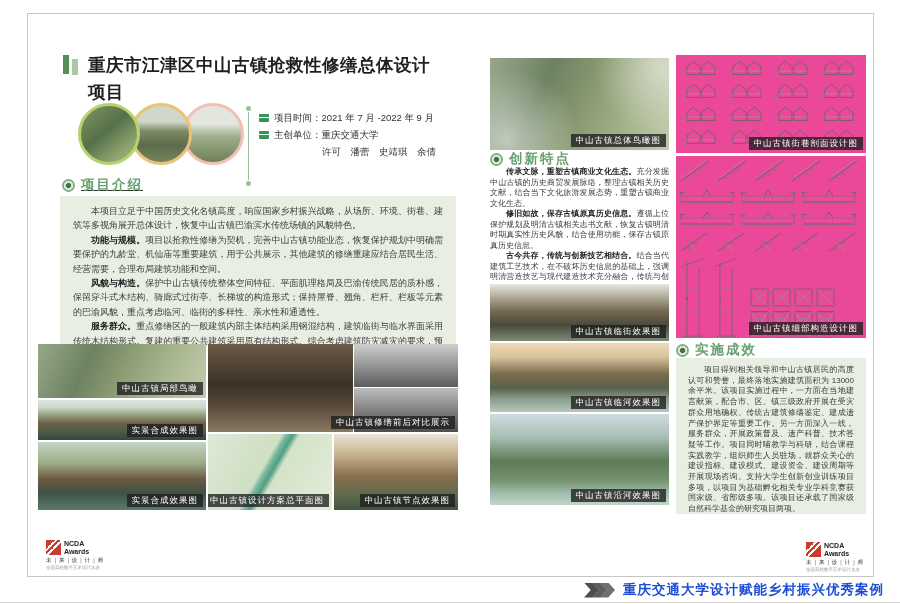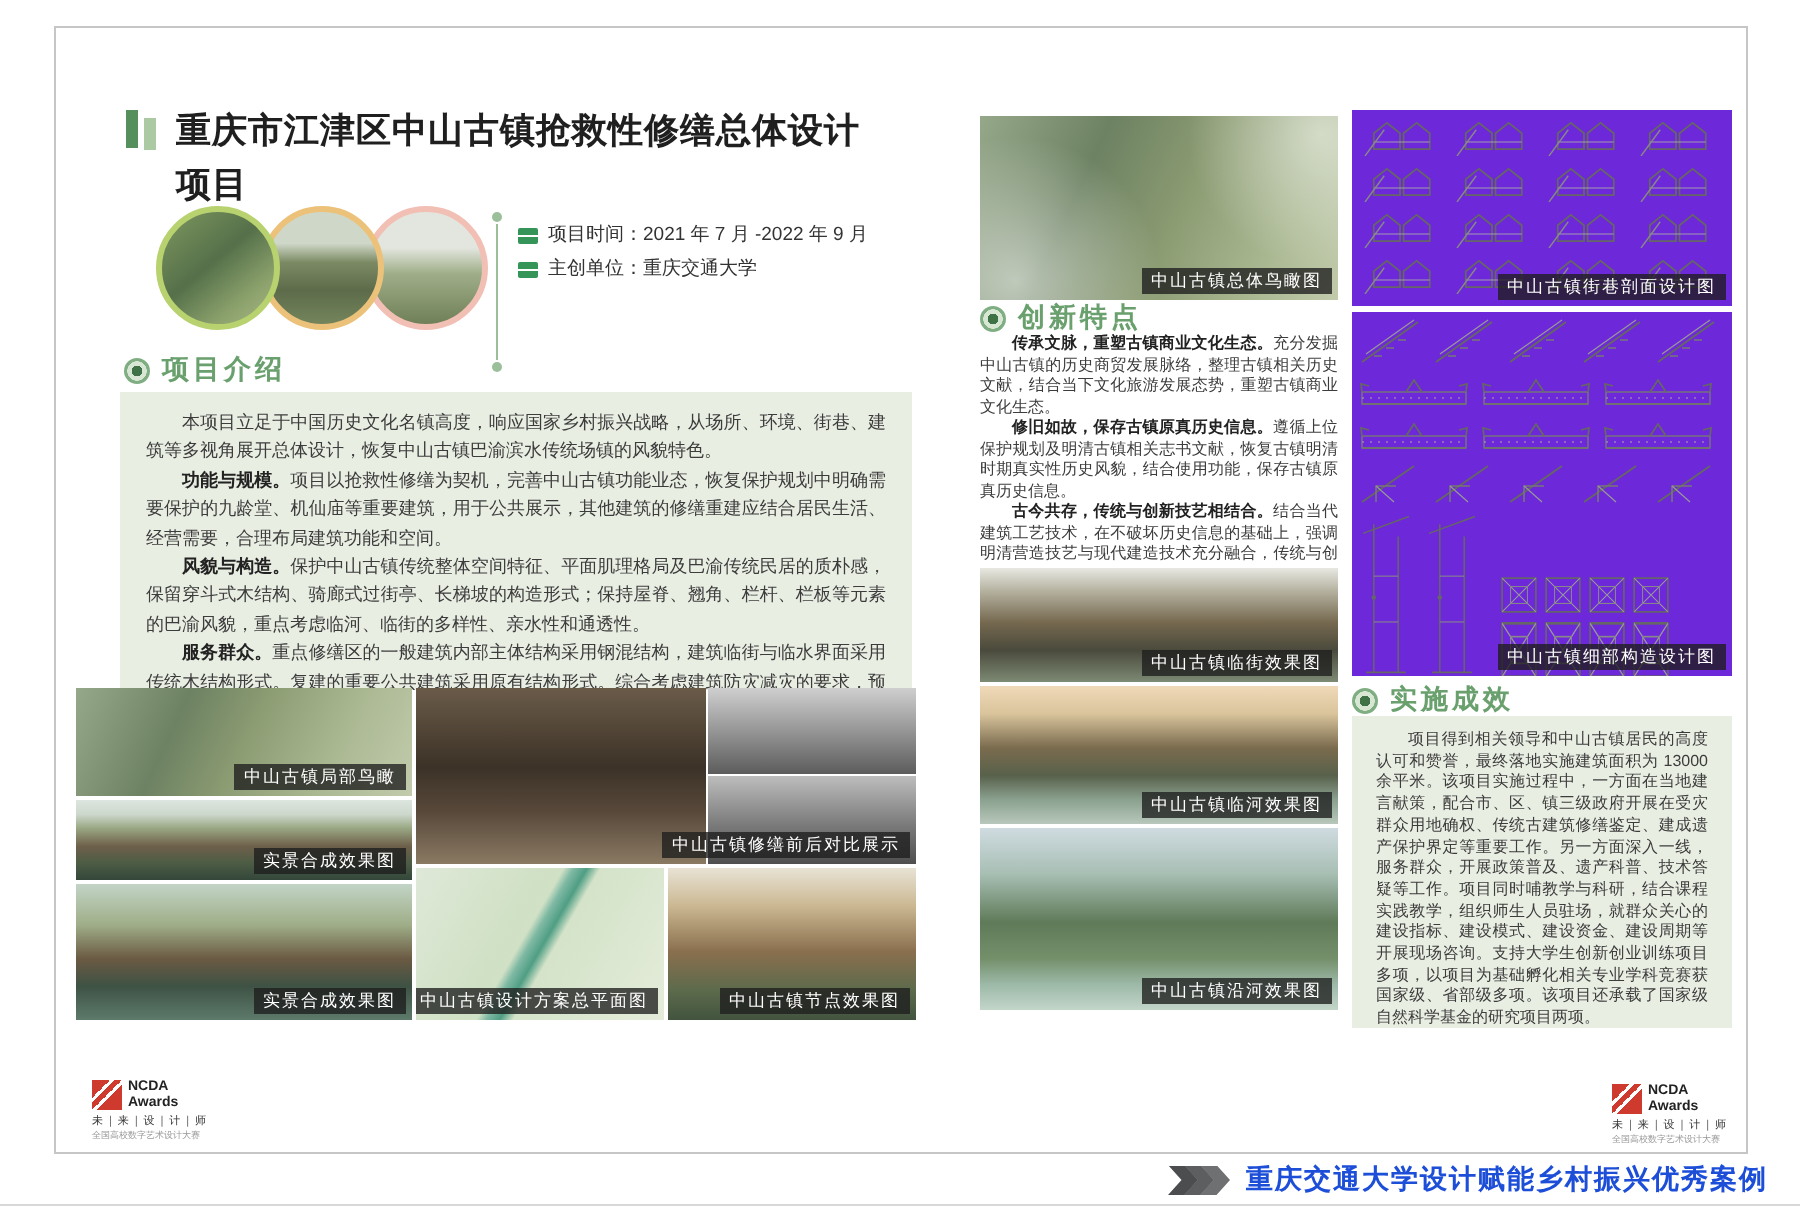--- a/index.html
+++ b/index.html
@@ -69,21 +69,21 @@
       linear-gradient(120deg,#dfe8d8,#cfe0c4 40%,#e4ecd9);}
   .ph-node{background:linear-gradient(180deg,#e8e3d5 0%,#cbb892 25%,#8a6f4e 55%,#5d6b4c 80%,#42543f 100%);}
   .ph-overall{background:
       radial-gradient(circle at 10% 90%,rgba(255,255,255,.55),transparent 40%),
       radial-gradient(circle at 95% 10%,rgba(255,255,255,.5),transparent 35%),
       linear-gradient(115deg,#96a88a,#6d8263 30%,#8b9b72 55%,#aab892 80%,#c2cbac);}
   .ph-linjie{background:linear-gradient(180deg,#e8e8e2 0%,#b5b2a0 20%,#75684f 48%,#4a4a3c 72%,#7d8a74 100%);}
   .ph-linhe{background:linear-gradient(180deg,#f0d9b8 0%,#d9c49c 20%,#7a6b4e 45%,#58614b 65%,#8aa08e 82%,#b8c8bc 100%);}
   .ph-yanhe{background:linear-gradient(180deg,#cfdbe0 0%,#a8bfb4 25%,#5e7a58 52%,#74906b 72%,#9db9a8 86%,#c3d6c9 100%);}
   
-  .diag{position:absolute;background:#6d28d9;overflow:hidden;}
+  .diag{position:absolute;background:#ec4899;overflow:hidden;}
   .hs-grid{display:flex;flex-wrap:wrap;gap:2px 2px;padding:2px;}
   .hs-grid svg{flex:0 0 auto;}
   .drow{display:flex;gap:3px;align-items:flex-end;padding:1px 2px;}
   .d5{margin-top:1px;}
   
   .ncda{position:absolute;width:90px;}
   .ncda-top{display:flex;align-items:center;gap:3px;}
   .ncda-sq{width:15px;height:15px;background:#cf3a2e
       linear-gradient(135deg,transparent 30%,#fff 30% 38%,transparent 38% 50%,#fff 50% 58%,transparent 58%);}
   .ncda-name{font-size:7px;font-weight:bold;line-height:7.5px;color:#222;}
@@ -170,23 +170,24 @@
     <div class="meta-row">
       <span class="mb"></span>
       <span class="meta-label">项目时间：</span>
       <span class="meta-val">2021 年 7 月 -2022 年 9 月</span>
     </div>
     <div class="meta-row">
       <span class="mb"></span>
       <span class="meta-label">主创单位：</span>
       <span class="meta-val">重庆交通大学</span>
     </div>
-  </div>
-
-  <div class="sec-head" style="left:62px;top:176px;">
+    <div class="meta-val2">许可　潘蕾　史靖琪　余倩</div>
+  </div>
+
+  <div class="sec-head" style="left:62px;top:176px;text-decoration:underline;">
     <span class="sec-dot"></span>
     <span class="sec-title">项目介绍</span>
   </div>
 
   <div class="gbox intro-box">
     <p><b></b><span>本项目立足于中国历史文化名镇高度，响应国家乡村振兴战略，从场所、环境、街巷、建筑等多视角展开总体设计，恢复中山古镇巴渝滨水传统场镇的风貌特色。</span></p>
     <p><b>功能与规模。</b><span>项目以抢救性修缮为契机，完善中山古镇功能业态，恢复保护规划中明确需要保护的九龄堂、机仙庙等重要建筑，用于公共展示，其他建筑的修缮重建应结合居民生活、经营需要，合理布局建筑功能和空间。</span></p>
     <p><b>风貌与构造。</b><span>保护中山古镇传统整体空间特征、平面肌理格局及巴渝传统民居的质朴感，保留穿斗式木结构、骑廊式过街亭、长梯坡的构造形式；保持屋脊、翘角、栏杆、栏板等元素的巴渝风貌，重点考虑临河、临街的多样性、亲水性和通透性。</span></p>
     <p><b>服务群众。</b><span>重点修缮区的一般建筑内部主体结构采用钢混结构，建筑临街与临水界面采用传统木结构形式。复建的重要公共建筑采用原有结构形式。综合考虑建筑防灾减灾的要求，预留消防隔断，设置防火墙、智慧消防、消防水池等现代化消防措施。</span></p>
   </div>

